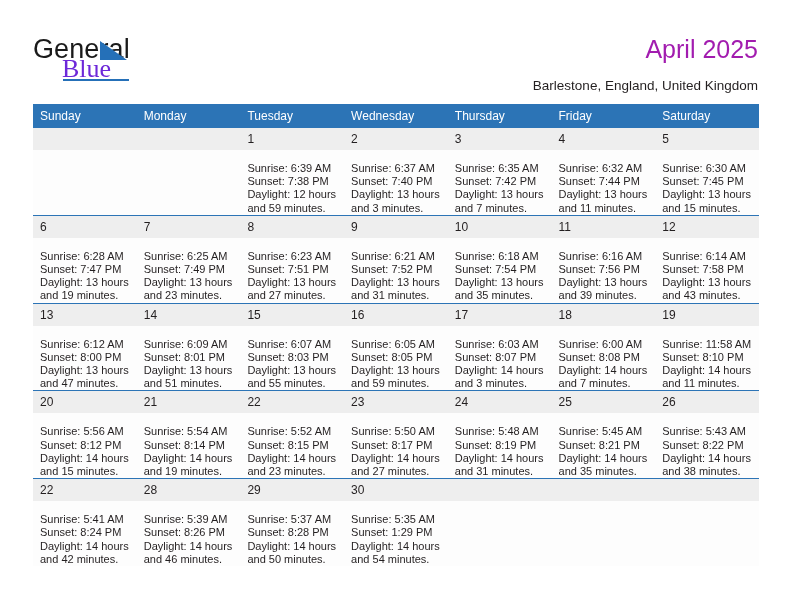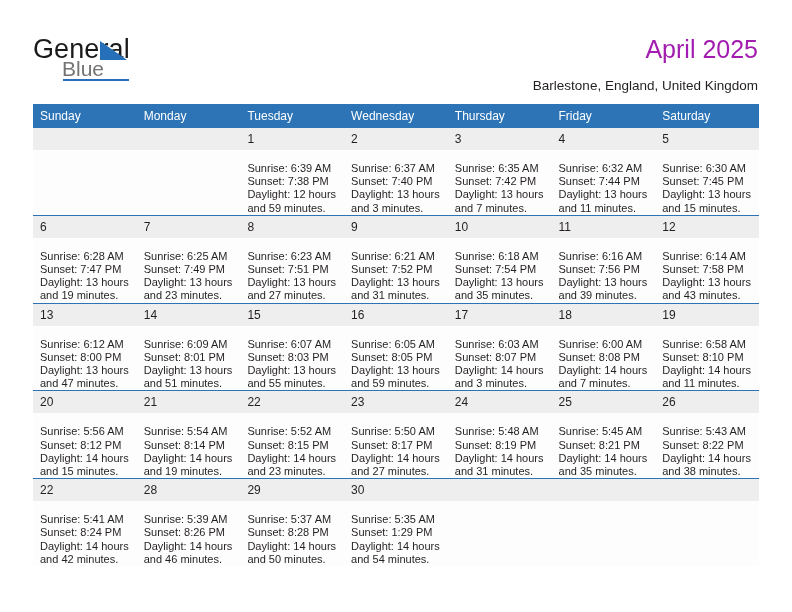--- a/index.html
+++ b/index.html
@@ -52,23 +52,24 @@
     top: 3px;
     width: 0;
     height: 0;
     border-left: 27px solid #2570b8;
     border-top: 19px solid transparent;
   }
   .logo-blue {
     position: absolute;
     left: 29px;
     top: 20px;
-    font-size: 21px;
-    color: #737373;
+    font-size: 26px;
+    color: #6d28d9;
     line-height: 22px;
+    font-family: Liberation Serif, serif;
   }
   .logo-underline {
     position: absolute;
     left: 30px;
     top: 41px;
     width: 66px;
     height: 2px;
     background: #2570b8;
   }
 
@@ -349,21 +350,21 @@
               <div class="cell-body">
                 <div>Sunrise: 6:00 AM</div>
                 <div>Sunset: 8:08 PM</div>
                 <div>Daylight: 14 hours</div>
                 <div>and 7 minutes.</div>
               </div>
             </td>
             <td>
               <div class="daynum">19</div>
               <div class="cell-body">
-                <div>Sunrise: 6:58 AM</div>
+                <div>Sunrise: 11:58 AM</div>
                 <div>Sunset: 8:10 PM</div>
                 <div>Daylight: 14 hours</div>
                 <div>and 11 minutes.</div>
               </div>
             </td>
           </tr>
           <tr class="week-row">
             <td>
               <div class="daynum">20</div>
               <div class="cell-body">

